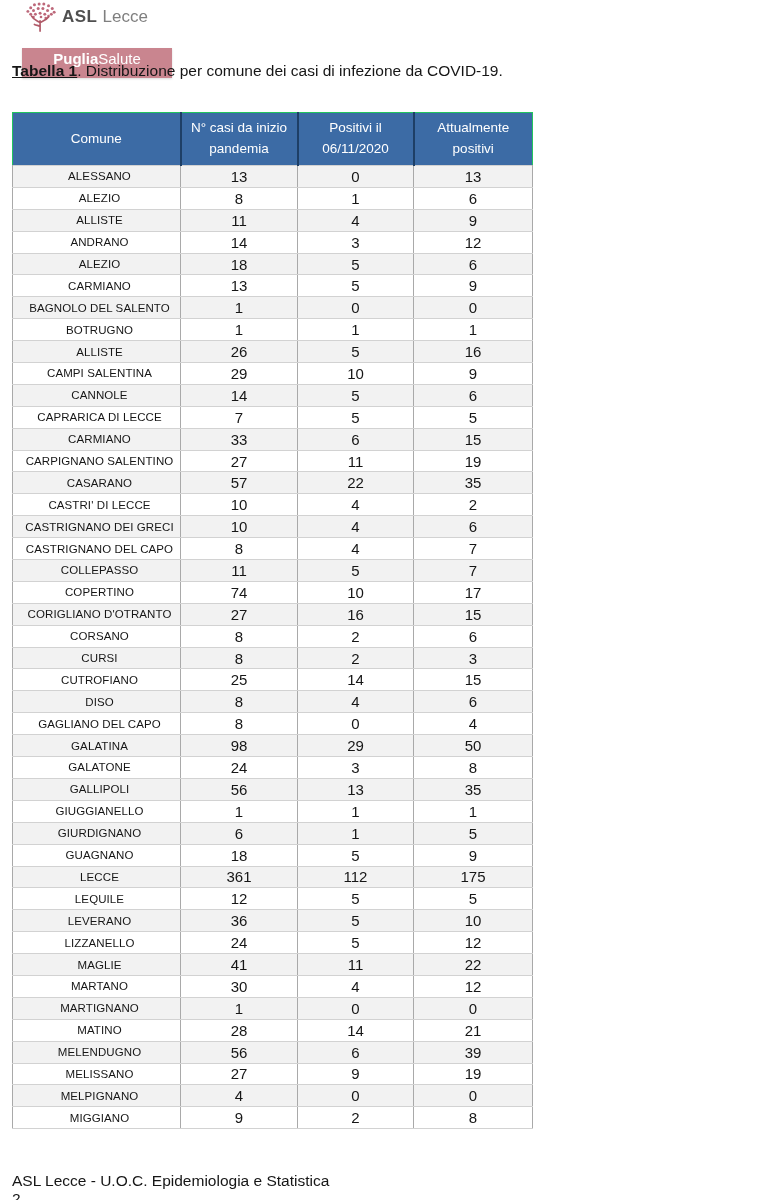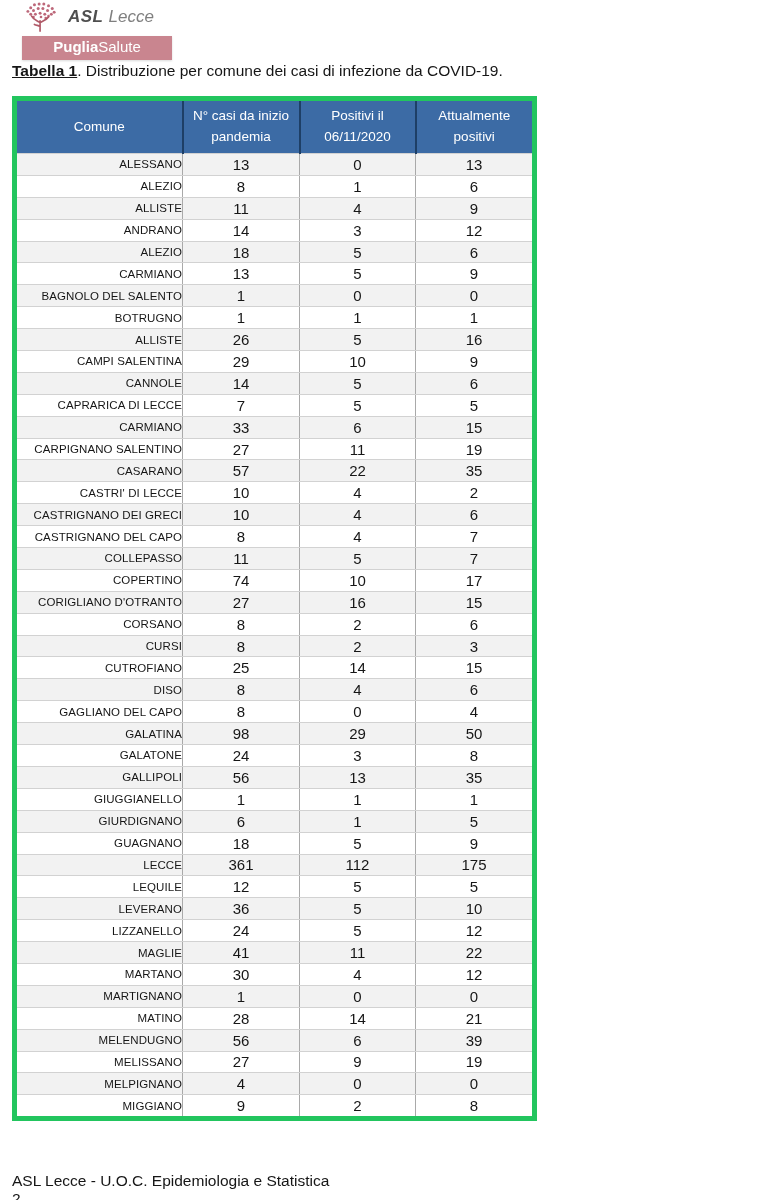--- a/index.html
+++ b/index.html
@@ -14,53 +14,53 @@
   body{
     width:773px;height:1200px;background:#ffffff;position:relative;
     font-family:"Liberation Sans", sans-serif;color:#161616;overflow:hidden;
   }
   
   .logo{position:absolute;left:22px;top:2px;}
   .logo-row{display:flex;align-items:center;height:30px;}
   .tree{width:38px;height:30px;flex:0 0 auto;}
   .tree g{fill:var(--tree);}
   .tree path{stroke:var(--trunk);stroke-width:1.8;fill:none;stroke-linecap:round;}
-  .asl-text{margin-left:8px;font-size:17px;white-space:nowrap;font-style:italic;}
+  .asl-text{margin-left:2px;font-size:17px;white-space:nowrap;}
   .asl-bold{font-weight:bold;color:#4f4f4f;letter-spacing:.5px;}
   .asl-rest{color:#7f7f7f;margin-left:5px;}
   .banner{
-    width:150px;height:24px;background:var(--banner-bg);color:#fff;
-    text-align:center;line-height:21px;font-size:15px;margin-top:4px;
+    width:150px;height:30px;background:var(--banner-bg);color:#fff;
+    text-align:center;line-height:21px;font-size:15px;margin-top:16px;
     box-shadow:0 1px 2px rgba(0,0,0,.15);
   }
   .banner-bold{font-weight:bold;}
   
   .title{position:absolute;left:12px;top:62px;font-size:15.5px;}
   .title-bold{font-weight:bold;text-decoration:underline;}
   
   .tbl{
-    position:absolute;left:12px;top:96px;border-collapse:collapse;
-    table-layout:fixed;border:5px solid #22c55e;
+    position:absolute;left:12px;top:112px;border-collapse:collapse;
+    table-layout:fixed;border:1px solid #22c55e;
   }
   .tbl col.c0{width:168px;}
   .tbl col.c1{width:117px;}
   .tbl col.c2{width:116px;}
   .tbl col.c3{width:119px;}
   .tbl th{
     background:var(--header-bg);color:#ffffff;font-weight:400;font-size:13.5px;
     white-space:pre-line;height:52px;vertical-align:middle;text-align:center;
     border-left:2px solid var(--header-divider);padding:0 4px;line-height:1.55;
   }
   .tbl th:first-child{border-left:none;}
   .tbl td{
     height:20.9px;border:1px solid #a9a9a9;border-top-color:#d2d2d2;
     border-bottom-color:#d2d2d2;padding:0;vertical-align:middle;background:#fff;
   }
   .tbl tbody tr:nth-child(odd) td{background:var(--stripe);}
-  .tbl td.name{font-size:11.5px;padding-left:6px;text-align:right;letter-spacing:.1px;}
+  .tbl td.name{font-size:11.5px;padding-left:6px;text-align:center;letter-spacing:.1px;}
   .tbl td.num{font-size:15px;text-align:center;}
   
   .footer{
     position:absolute;left:12px;top:1172px;width:740px;display:flex;
     justify-content:flex-end;font-size:15.5px;flex-direction:column;
   }
 </style>
 </head>
 <body>
 

